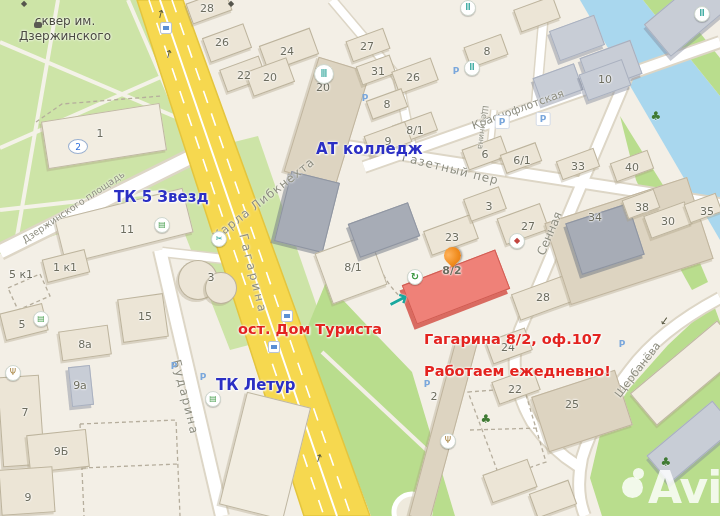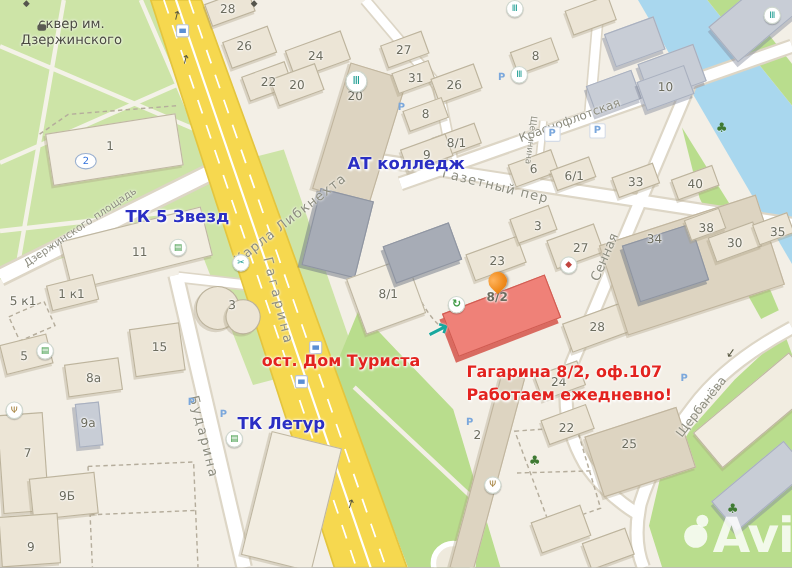--- a/index.html
+++ b/index.html
@@ -237,21 +237,21 @@
   <div class="monument" style="left:24px;top:3px">◆</div>
   <div class="monument" style="left:231px;top:3px">◆</div>
   <div class="badge2" style="left:68px;top:139px">2</div>
 
   <div class="poi" style="left:114px;top:188px">ТК 5 Звезд</div>
   <div class="poi" style="left:316px;top:140px">АТ колледж</div>
   <div class="poi" style="left:216px;top:376px">ТК Летур</div>
 
   <div class="annot" style="left:238px;top:321px">ост. Дом Туриста</div>
   <div class="annot" style="left:424px;top:331px">Гагарина 8/2, оф.107</div>
-  <div class="annot" style="left:424px;top:352px">Работаем ежедневно!</div>
+  <div class="annot" style="left:424px;top:363px">Работаем ежедневно!</div>
 
   <div class="pin" style="left:444px;top:247px"></div>
   <div class="dir-arrow" style="left:388px;top:286px">→</div>
 
   <div class="ico big" style="left:314px;top:64px">
       <span class="teal">Ⅲ</span>
     </div>
   <div class="ico" style="left:460px;top:0px">
       <span class="teal">Ⅲ</span>
     </div>

